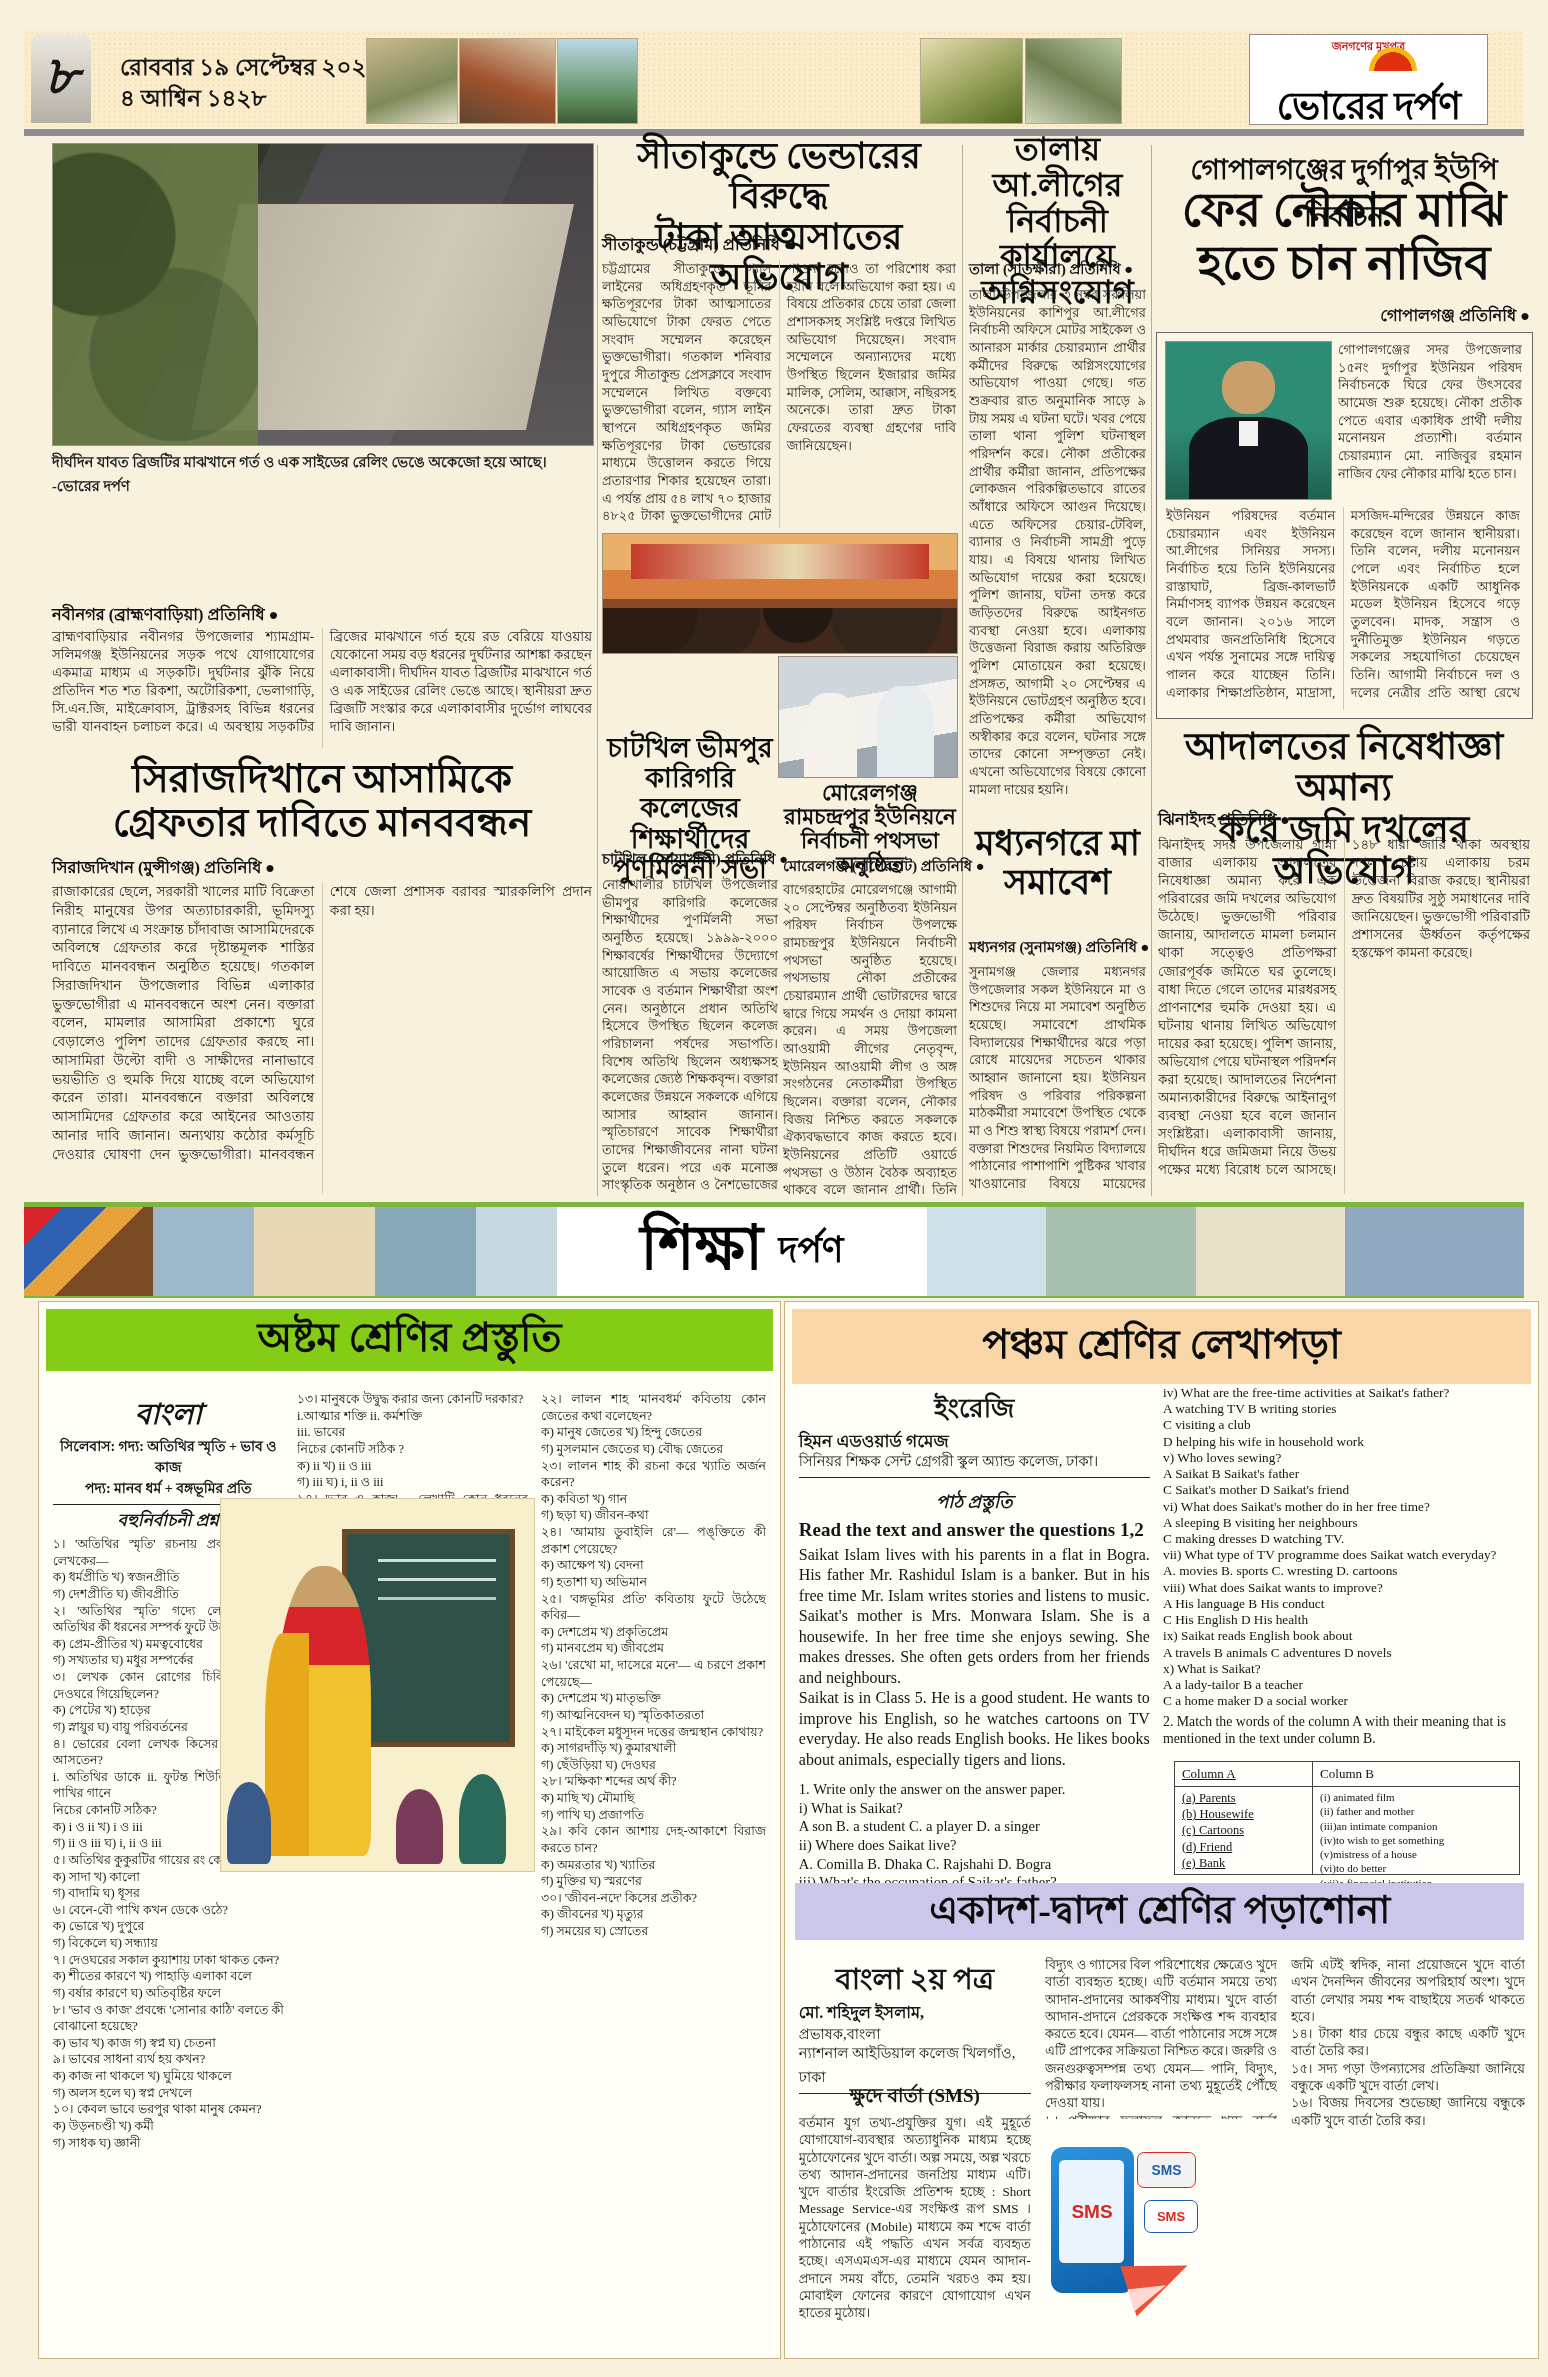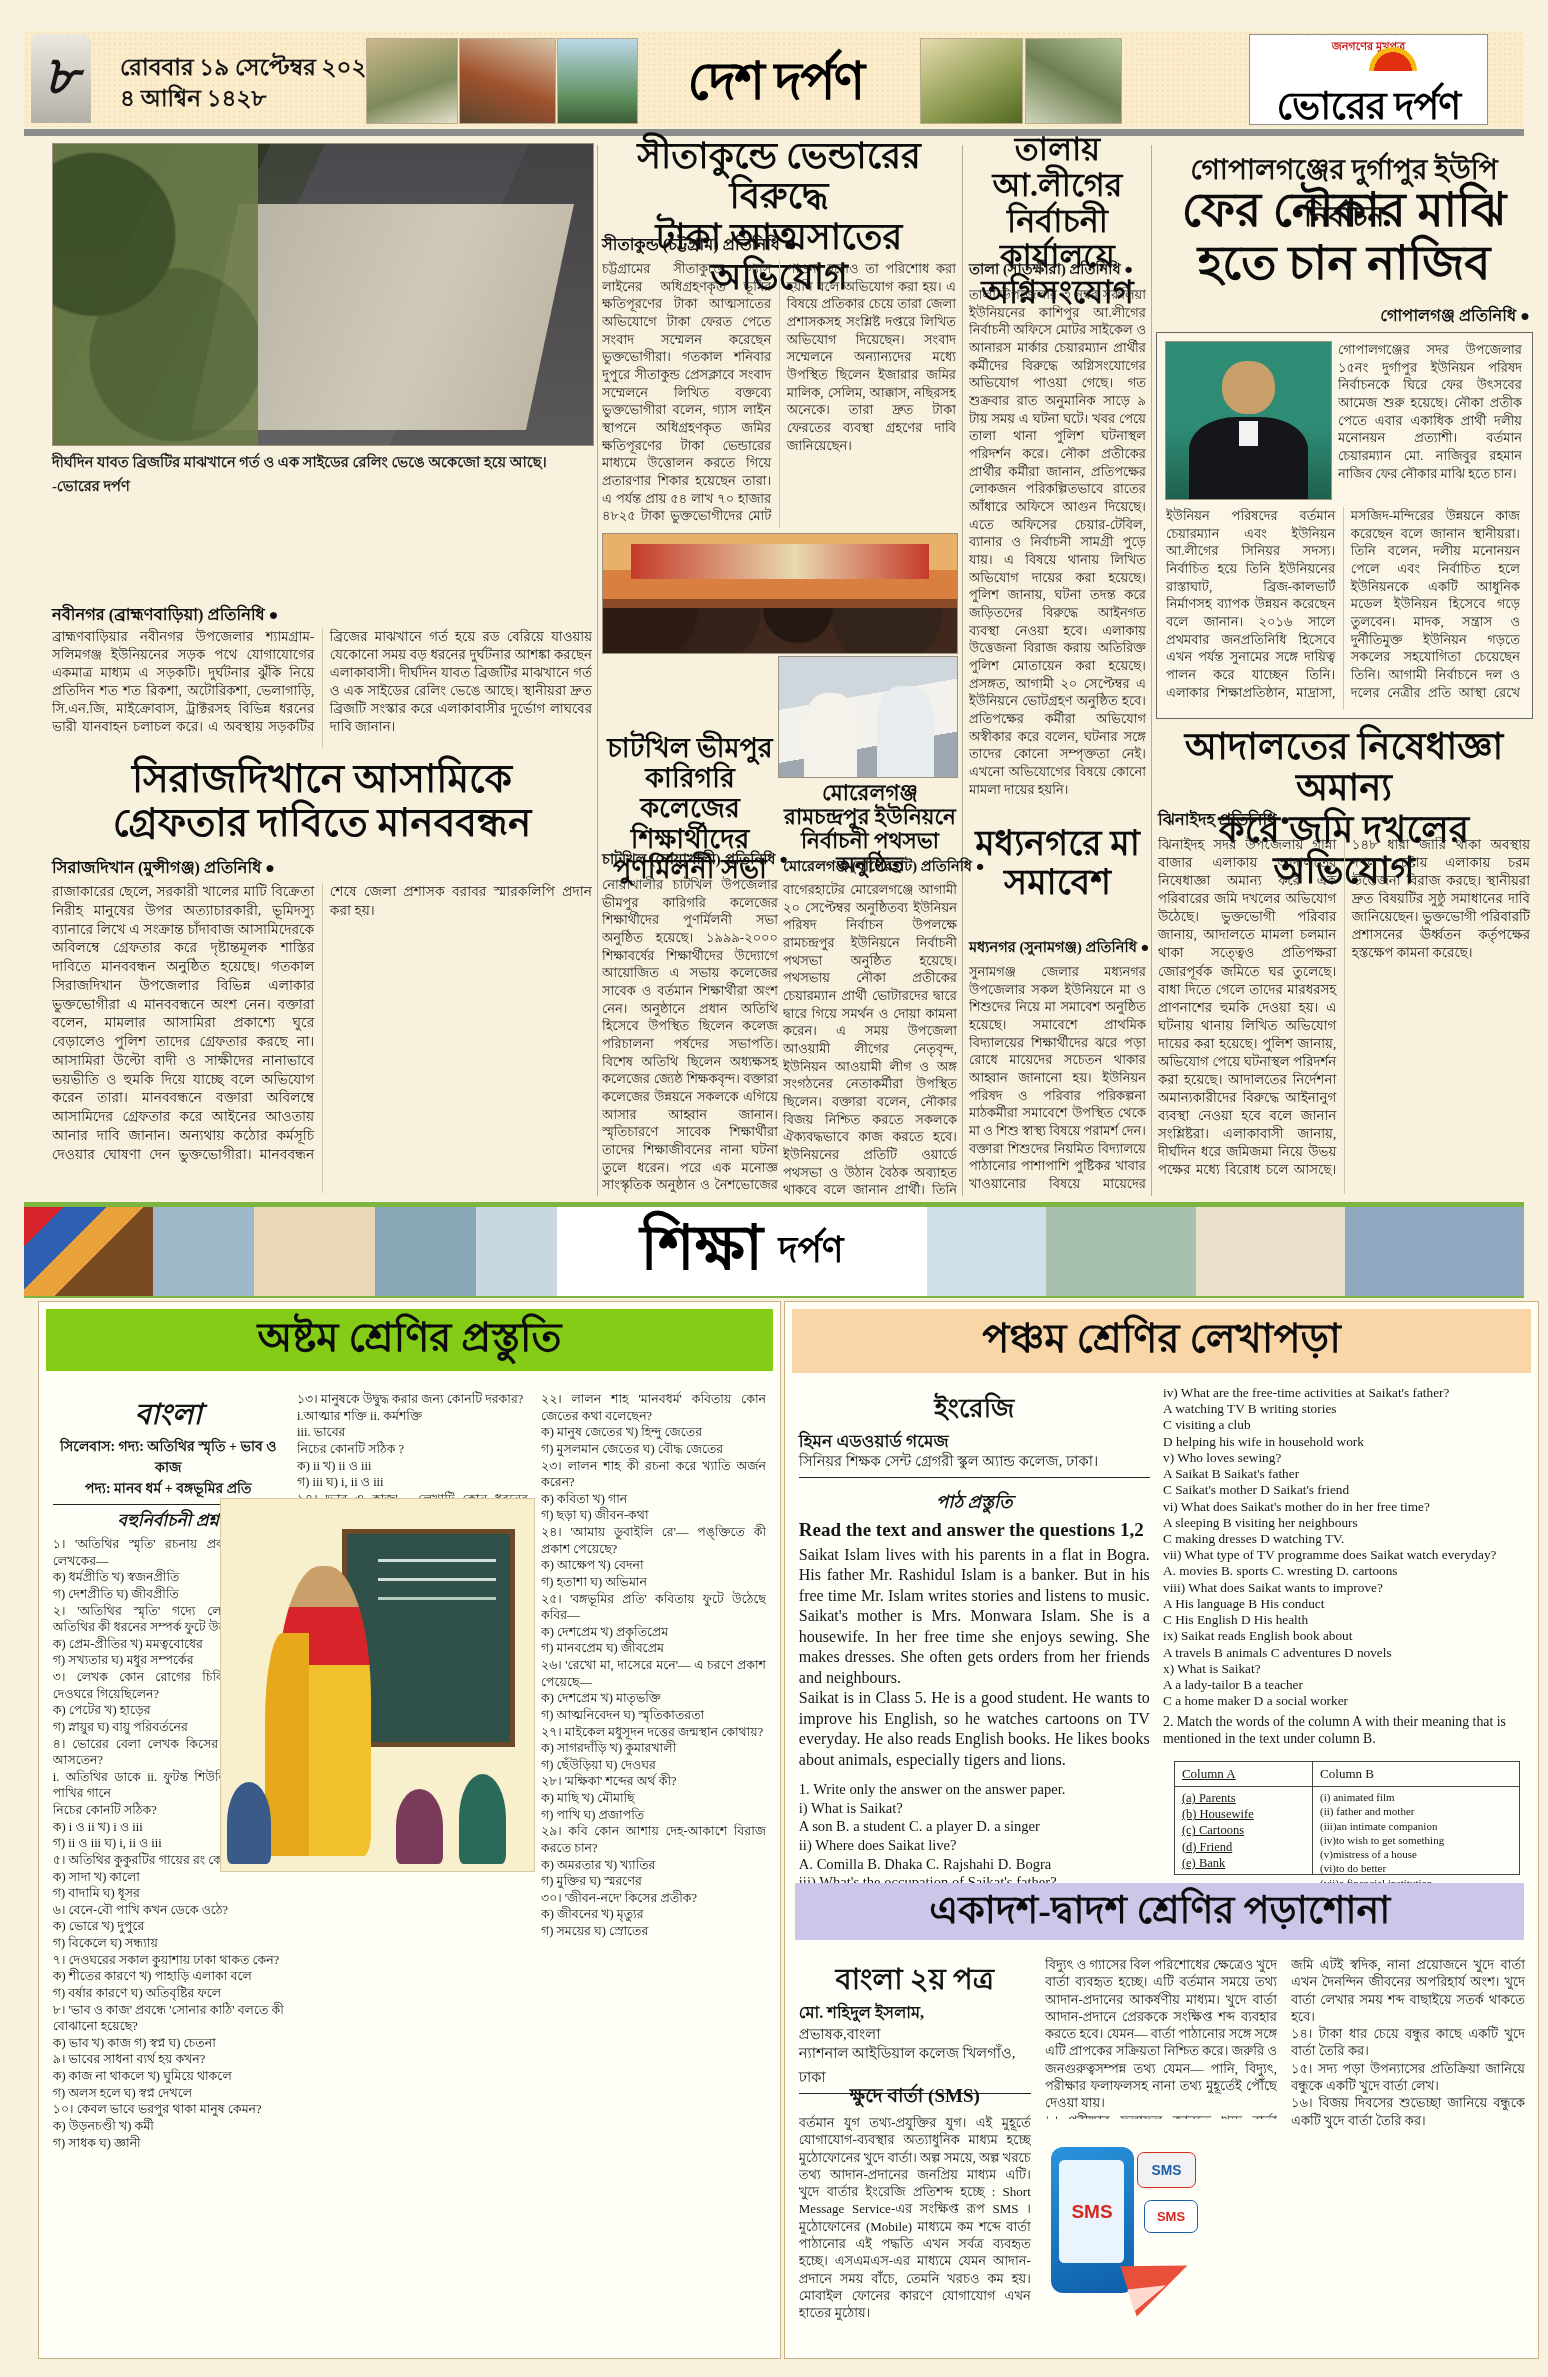--- a/index.html
+++ b/index.html
@@ -33,21 +33,20 @@
     <span style="font-size:53px;font-weight:bold;font-style:italic;">৮</span>
   </div>
 
   <div class="abs ml" style="left:120px;top:52px;width:284px;font-size:23px;font-weight:bold;line-height:1.35;">রোববার ১৯ সেপ্টেম্বর ২০২১
 ৪ আশ্বিন ১৪২৮</div>
 
   <div class="abs thumb" style="left:366px;top:38px;width:90px;height:84px;background:linear-gradient(160deg,#cbb98e,#7e8a5a 60%,#e6e0cc);"></div>
   <div class="abs thumb" style="left:459px;top:38px;width:95px;height:84px;background:linear-gradient(200deg,#d8c6a8,#a0522d 55%,#5e4630);"></div>
   <div class="abs thumb" style="left:557px;top:38px;width:79px;height:84px;background:linear-gradient(180deg,#bcd8e8,#5f8f5f 70%,#3c5c38);"></div>
 
-  <div class="abs" style="left:638px;top:41px;width:275px;text-align:center;font-size:52px;font-weight:bold;color:#000;letter-spacing:-1.7px;">দেশ দর্পণ</div>
 
   <div class="abs thumb" style="left:920px;top:38px;width:101px;height:84px;background:linear-gradient(150deg,#e7dcae,#8c9a50 60%,#50691f);"></div>
   <div class="abs thumb" style="left:1025px;top:38px;width:95px;height:84px;background:linear-gradient(210deg,#b7c9a0,#6f7f52 50%,#cfd6bc);"></div>
 
   <div class="abs" style="left:1249px;top:34px;width:237px;height:89px;background:#fff;border:0.9px solid #8f8f8f;text-align:center;overflow:hidden;">
     <div style="font-size:11.2px;color:#c81414;font-weight:bold;margin-top:3.4px;">জনগণের মুখপত্র</div>
     <div style="position:absolute;left:119px;top:12px;width:48px;height:24px;background:radial-gradient(circle at 50% 100%, #e03010 0 55%, #f5b912 56% 100%);border-radius:48px 48px 0 0;"></div>
     <div style="font-size:38px;font-weight:bold;color:#000;margin-top:19px;letter-spacing:-0.9px;">ভোরের দর্পণ</div>
   </div>
 
@@ -231,21 +230,21 @@
       <div style="position:absolute;right:12%;top:16%;width:38%;height:3.4px;background:#cfe0d8;box-shadow:0 19px 0 #cfe0d8,0 38px 0 #b8ccc2;"></div>
       <div style="position:absolute;left:18%;bottom:4%;width:30%;height:78%;background:linear-gradient(180deg,#caa06a 0 14%,#d6242a 14% 34%,#f2c12e 34% 100%);border-radius:46% 46% 8% 8%;"></div>
       <div style="position:absolute;left:14%;bottom:4%;width:14%;height:60%;background:#e8a81c;border-radius:40% 0 0 0;"></div>
       <div style="position:absolute;left:2%;bottom:2%;width:14%;height:22%;background:#3a5a8a;border-radius:50% 50% 10% 10%;"></div>
       <div style="position:absolute;left:56%;bottom:2%;width:15%;height:20%;background:#7a3a5a;border-radius:50% 50% 10% 10%;"></div>
       <div style="position:absolute;left:76%;bottom:2%;width:15%;height:24%;background:#2a6a5a;border-radius:50% 50% 10% 10%;"></div>
     </div>
   </div>
 
   <div class="abs edu-box" style="left:784px;top:1301px;width:753px;height:1056px;">
-    <div class="band" style="margin:6.9px;height:64px;background:#f9d6a8;">
+    <div class="band" style="margin:6.9px;height:75px;background:#f9d6a8;">
       <span style="font-size:40px;color:#0c0c0c;">পঞ্চম শ্রেণির লেখাপড়া</span>
     </div>
 
     <div class="abs center" style="left:13.8px;top:86px;width:351px;font-size:26px;font-weight:bold;">ইংরেজি</div>
     <div class="abs" style="left:13.8px;top:126px;width:351px;font-size:17px;font-weight:bold;">হিমন এডওয়ার্ড গমেজ</div>
     <div class="abs" style="left:13.8px;top:148px;width:351px;font-size:14.6px;border-bottom:1.7px solid #222;padding-bottom:3.4px;">সিনিয়র শিক্ষক সেন্ট গ্রেগরী স্কুল অ্যান্ড কলেজ, ঢাকা।</div>
     <div class="abs center" style="left:13.8px;top:186px;width:351px;font-size:18px;font-weight:bold;font-style:italic;">পাঠ প্রস্তুতি</div>
     <div class="abs" style="left:13.8px;top:217px;width:351px;font-size:19px;font-weight:bold;">Read the text and answer the questions 1,2</div>
     <div class="abs ml" style="left:13.8px;top:243px;width:351px;height:231px;font-size:16px;line-height:1.28;text-align:justify;overflow:hidden;">Saikat Islam lives with his parents in a flat in Bogra. His father Mr. Rashidul Islam is a banker. But in his free time Mr. Islam writes stories and listens to music. Saikat's mother is Mrs. Monwara Islam. She is a housewife. In her free time she enjoys sewing. She makes dresses. She often gets orders from her friends and neighbours.
 Saikat is in Class 5. He is a good student. He wants to improve his English, so he watches cartoons on TV everyday. He also reads English books. He likes books about animals, especially tigers and lions.</div>

